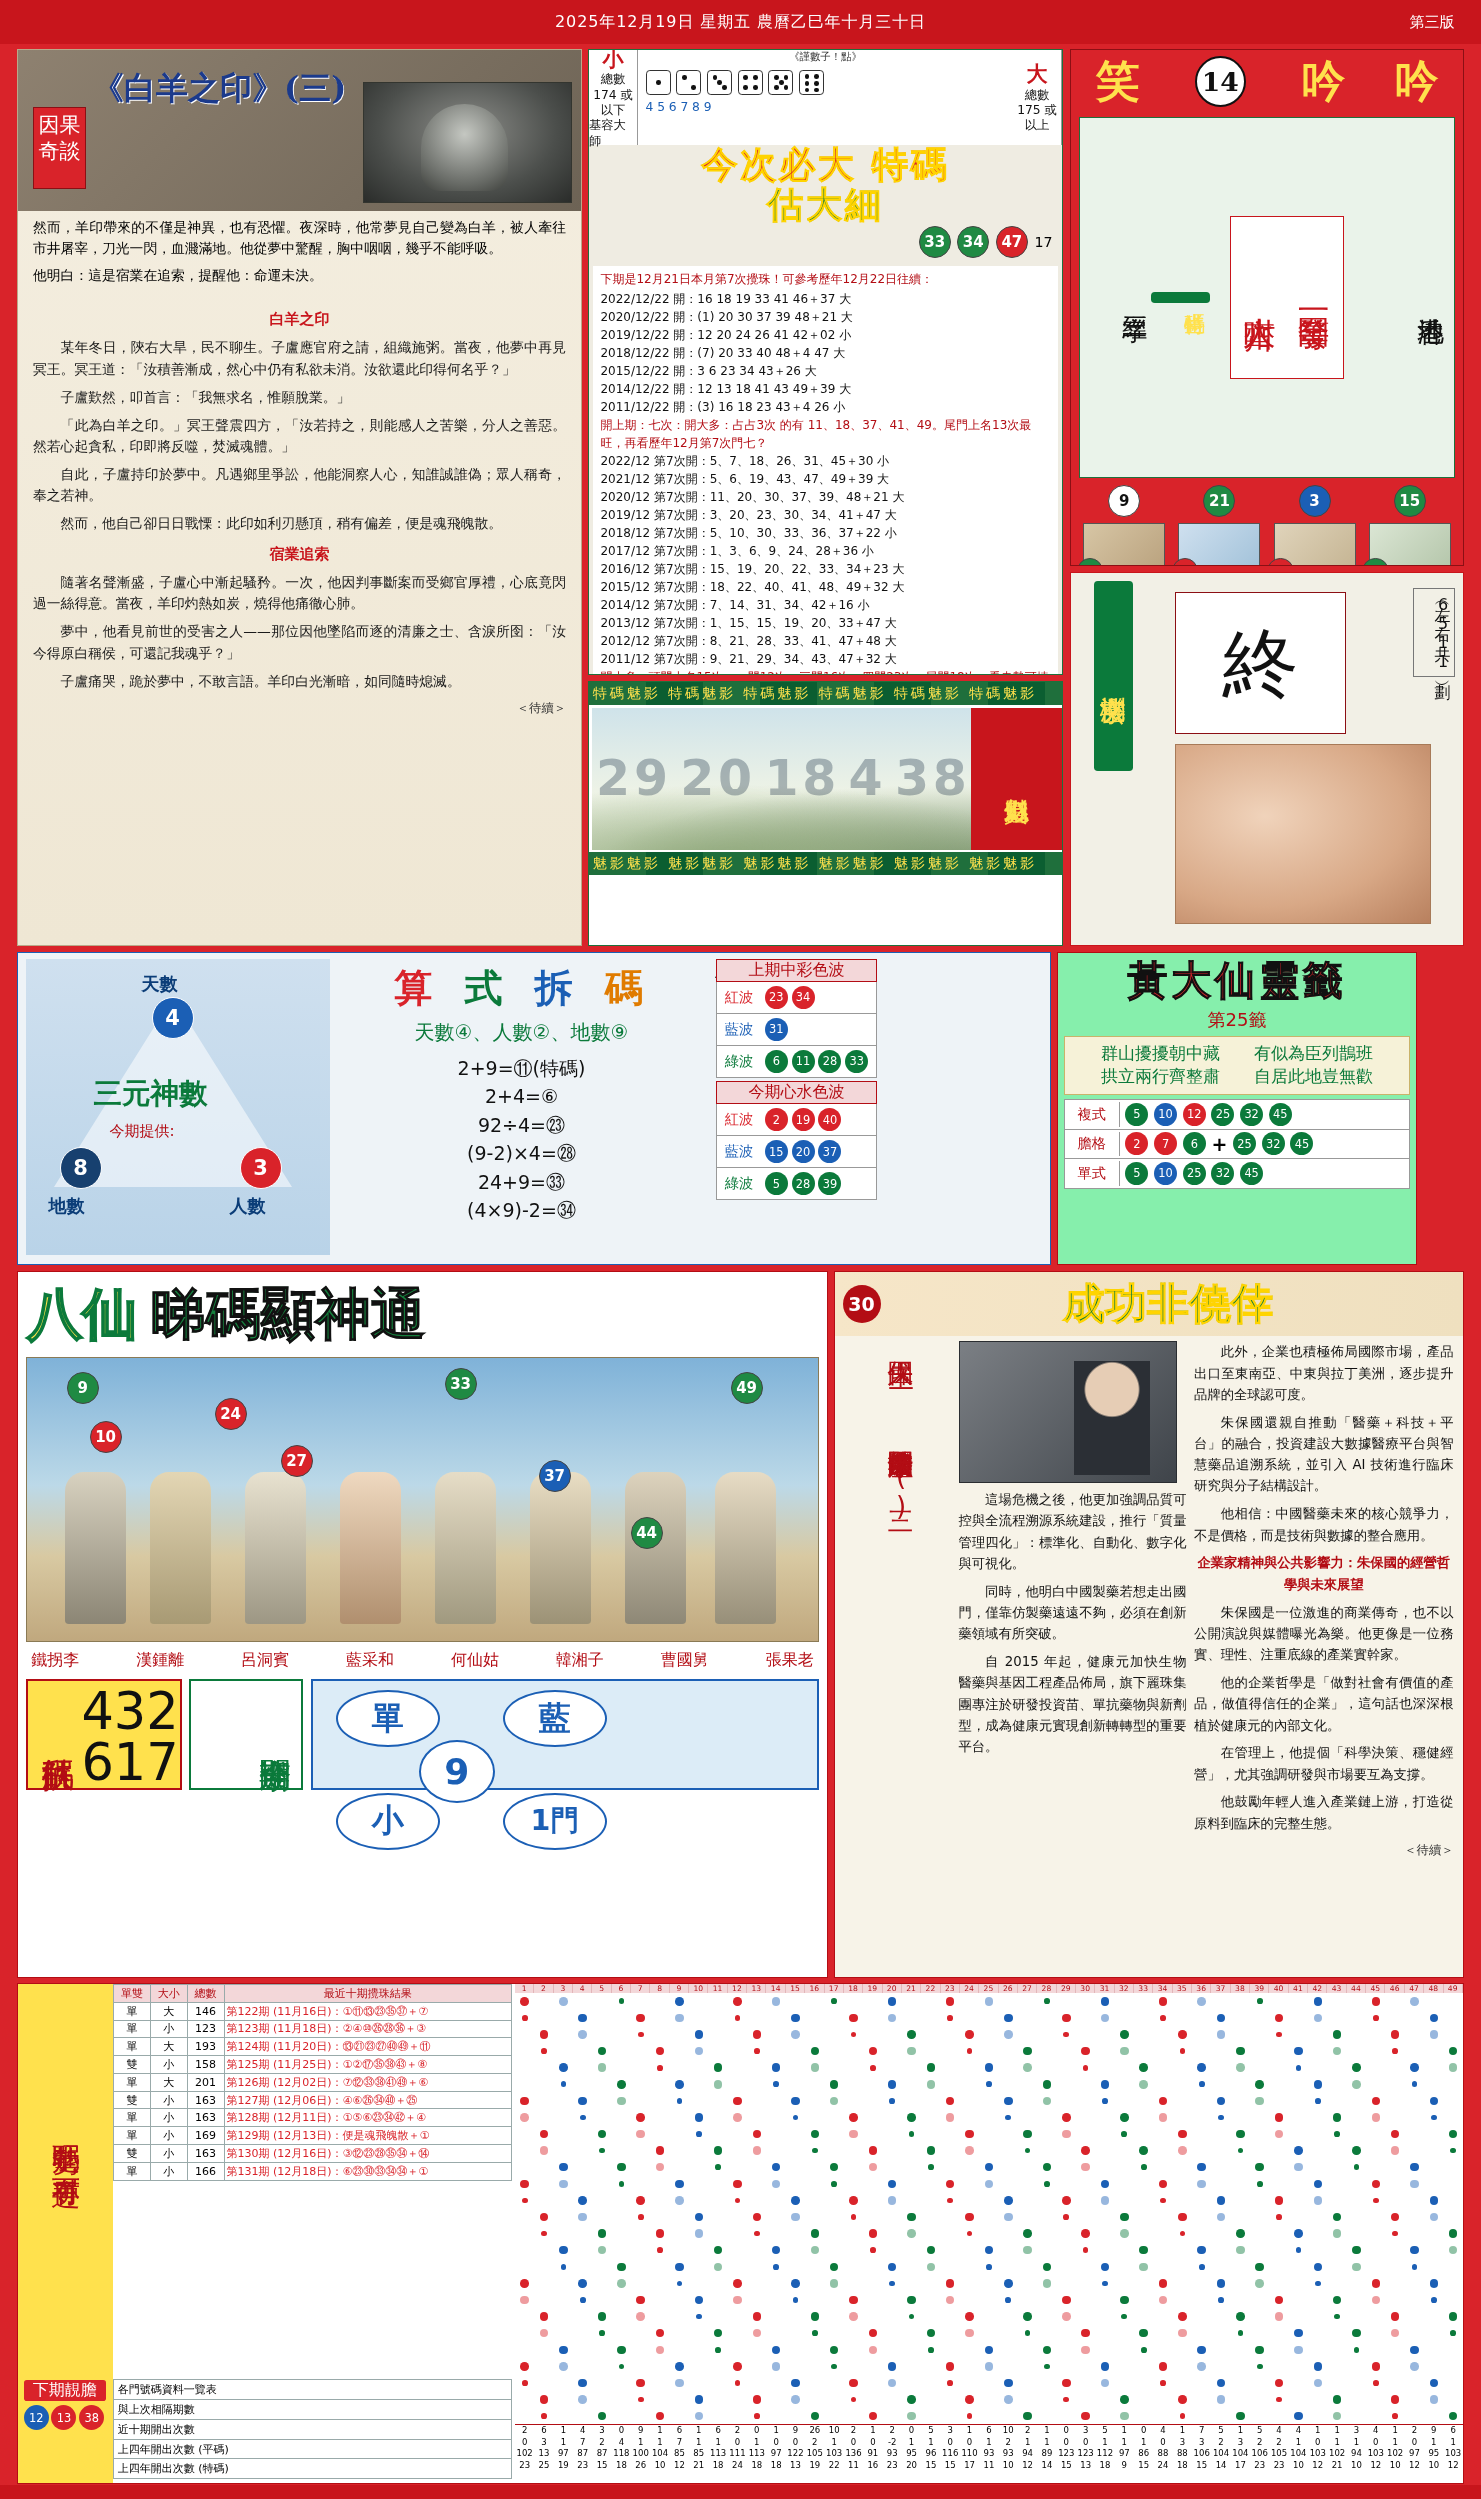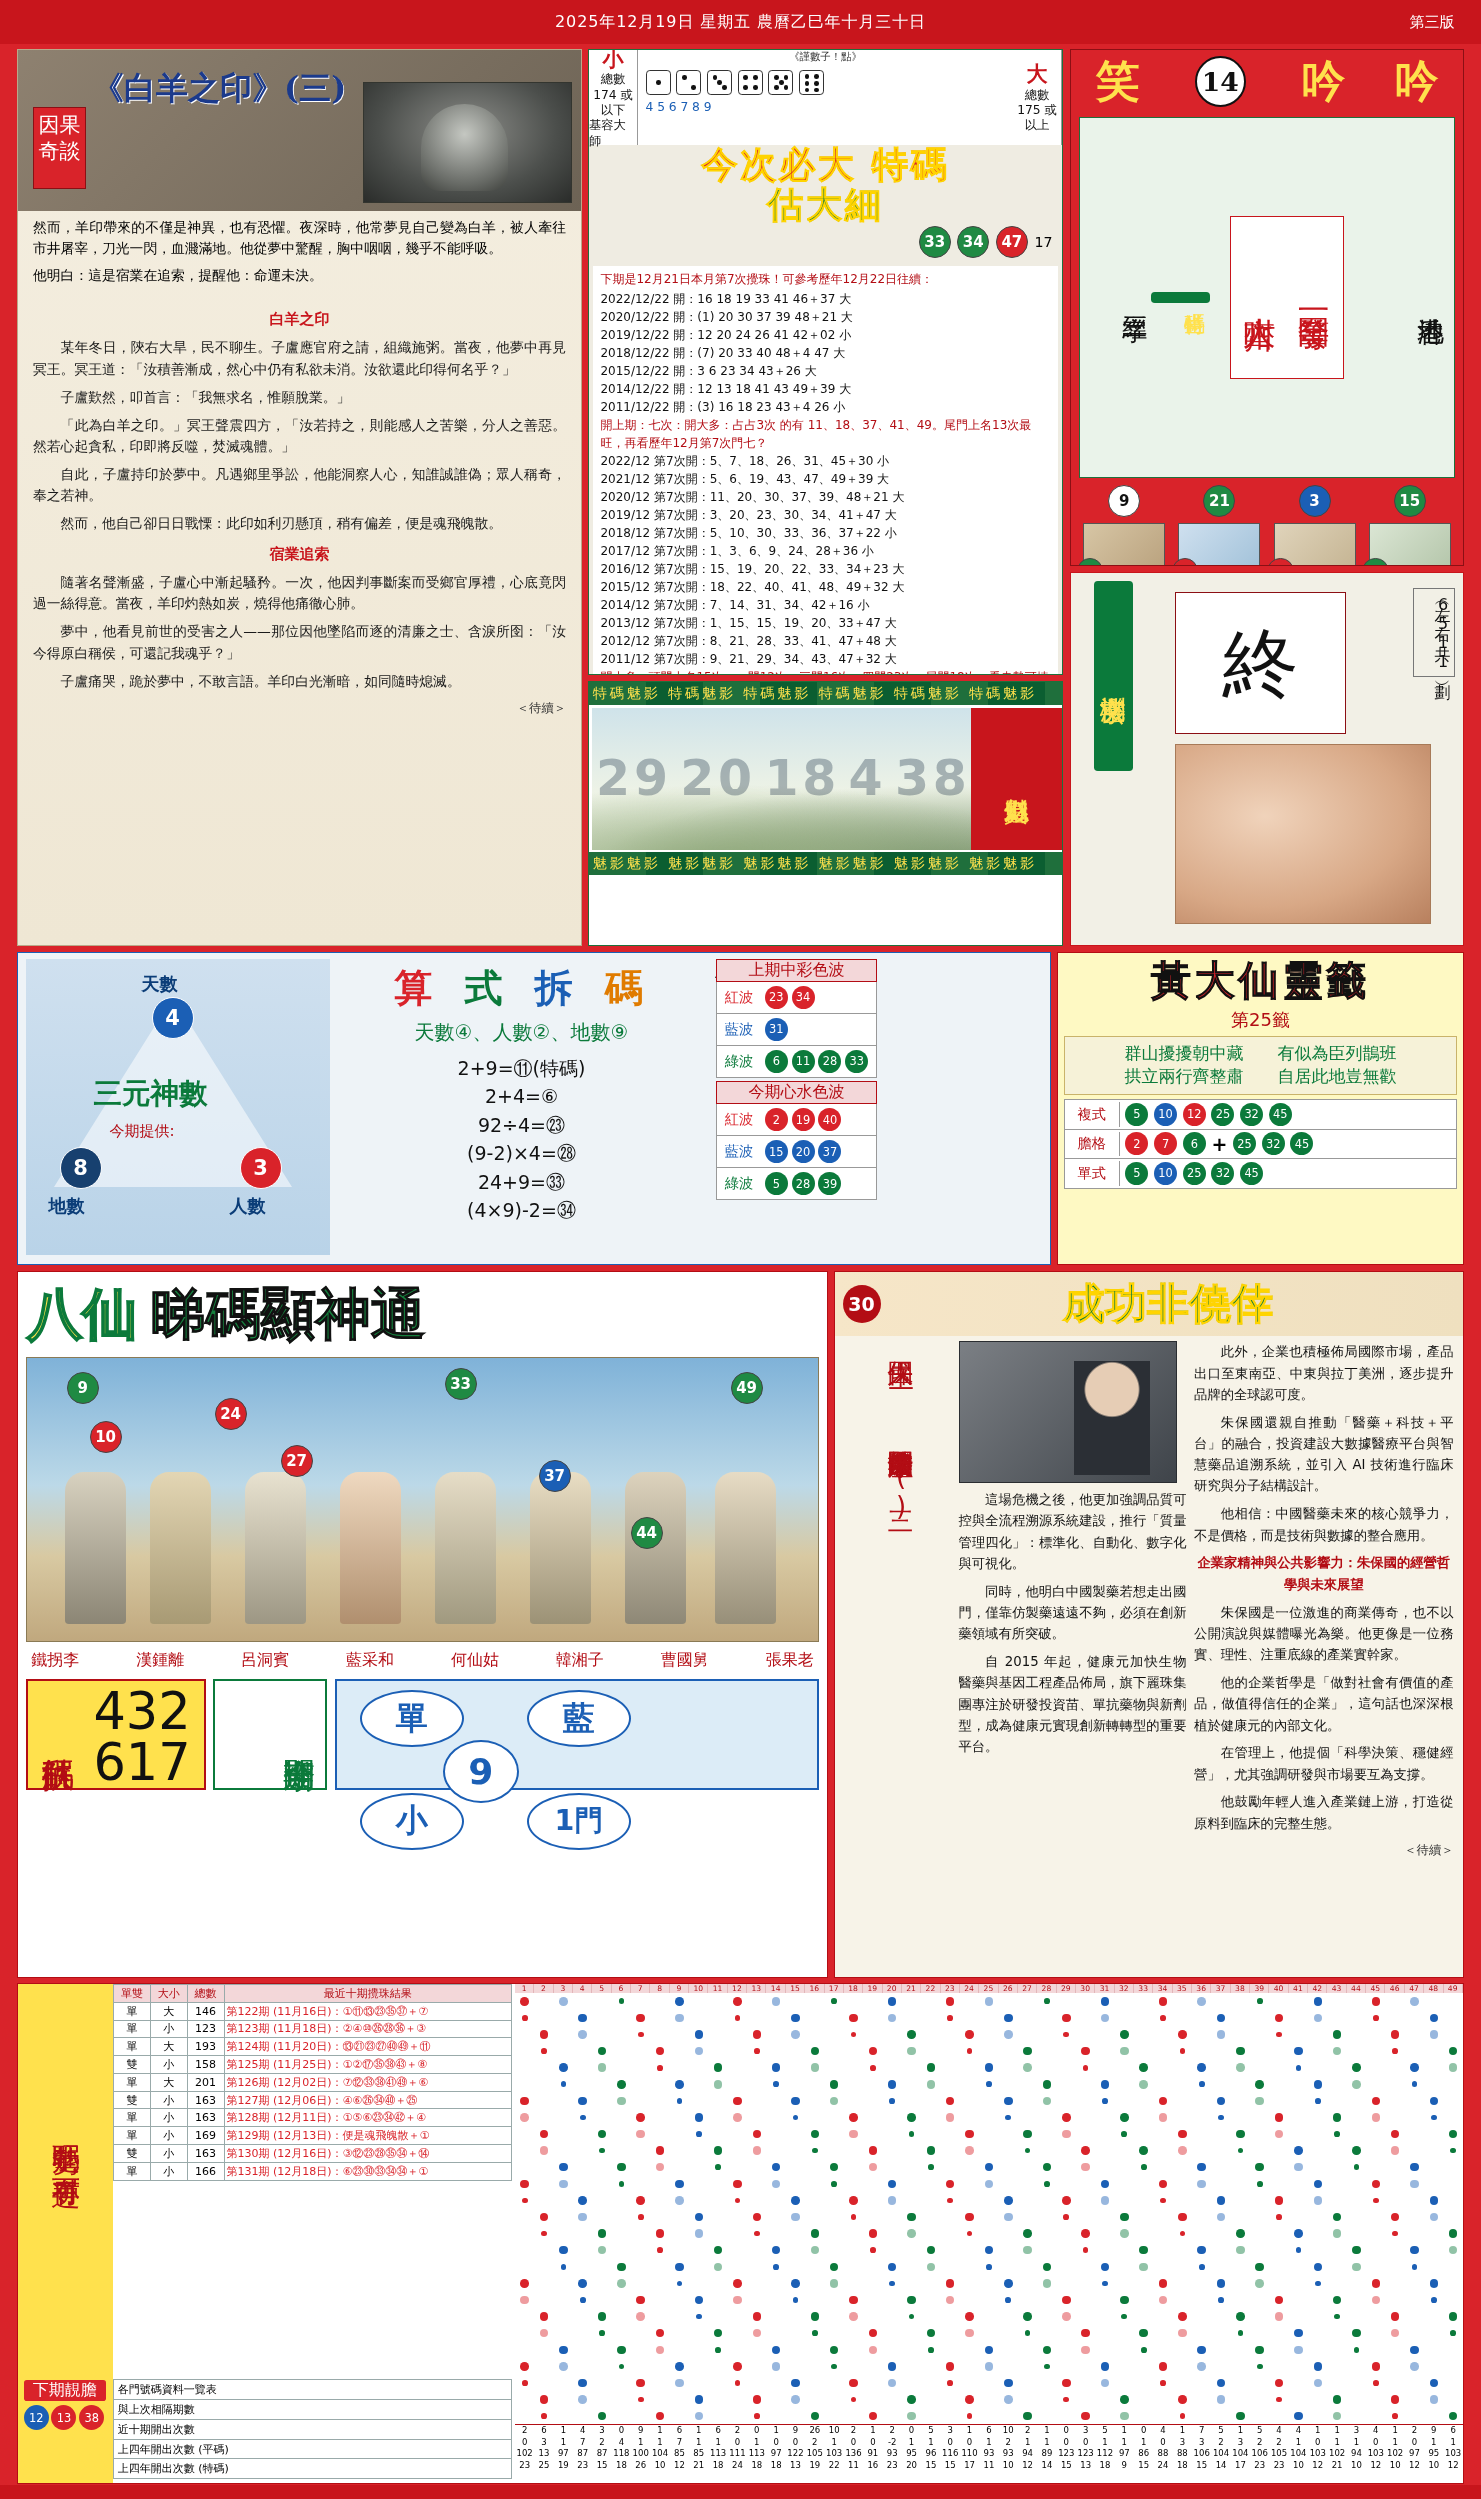--- a/index.html
+++ b/index.html
@@ -225,22 +225,22 @@
   .wave-col { position: absolute; left: 698px; top: 5.7px; width: 161px; }
   .wave-hdr { background: #f3d7d9; color: #b30d14; text-align: center; font-size: 16px; border: 0.9px solid #b30d14; }
   .wave-row { display: flex; border: 0.9px solid #999; border-top: none; background: #fff; align-items: center; min-height: 32px; }
   .wave-name { width: 44px; text-align: center; font-size: 14.2px; }
   .wave-name.r { color: #d9232a; } .wave-name.b { color: #1b5fb5; } .wave-name.g { color: #0b7a3b; }
   .wave-balls { flex: 1; display: flex; gap: 3.8px; padding: 2.8px 3.8px; flex-wrap: wrap; }
   .sball { width: 23px; height: 23px; border-radius: 50%; font-size: 11.4px; color: #fff; display: flex; align-items: center; justify-content: center; }
   .sball.red { background: #d9232a; } .sball.blue { background: #1b5fb5; } .sball.green { background: #0b7a3b; }
 
   #wongdai {
-    left: 1057px; top: 952px; width: 407px; height: 313px;
-    background: #fef9c3; border: 1.9px solid #b30d14;
+    left: 1057px; top: 952px; width: 360px; height: 313px;
+    background: #86efac; border: 1.9px solid #b30d14;
   }
   .wd-title {
     text-align: center; font-size: 40px; font-weight: bold; color: #d9232a;
     -webkit-text-stroke: 0.9px #111; font-family: "DejaVu Serif", serif; letter-spacing: 3.8px;
   }
   .wd-poem { background: #f6f2d8; margin: 3.8px 5.7px; padding: 5.7px; border: 0.9px solid #c9b36a; }
   .wd-line { font-size: 17px; color: #0b7a3b; text-align: center; }
   .wd-grid { margin: 3.8px 5.7px; }
   .wd-row { display: flex; align-items: center; border: 0.9px solid #999; border-bottom: none; background: #fff; }
   .wd-row:last-child { border-bottom: 0.9px solid #999; }
@@ -258,21 +258,21 @@
   .bx-t2 { font-size: 55px; font-weight: bold; color: #15803d; -webkit-text-stroke: 0.9px #111; margin-left: 13.3px; font-family: "DejaVu Serif", serif; }
   .bx-art {
     margin: 5.7px 7.6px; height: 285px; position: relative; overflow: hidden;
     background: linear-gradient(180deg,#7fb2d8,#bcd9e8 45%,#d8c9a2 70%,#c0a87e);
     border: 0.9px solid #8a7a55;
   }
   .figure { position: absolute; bottom: 17px; width: 61px; height: 152px; border-radius: 19px 19px 3.8px 3.8px; }
   .bx-names { display: flex; justify-content: space-between; padding: 1.9px 13.3px; }
   .bx-names span { font-size: 16px; color: #b30d14; }
   .bx-bottom { display: flex; gap: 7.6px; padding: 5.7px 7.6px; }
-  .bx-box1 { width: 180px; background: #ffe14d; border: 2.8px solid #b30d14; display: flex; }
+  .bx-box1 { width: 156px; background: #ffe14d; border: 2.8px solid #b30d14; display: flex; }
   .bx-box1 .vt { width: 53px; color: #b30d14; font-size: 32px; text-align: center; writing-mode: vertical-rl; text-orientation: upright; }
   .bx-box1 .hand { flex: 1; position: relative; }
   .bx-hand-num { font-size: 51px; color: #111; font-family: "DejaVu Sans", sans-serif; padding-top: 5.7px; text-align: center; line-height: 1.0; }
   .bx-box2 { width: 114px; background: #fff; border: 2.8px solid #0b7a3b; color: #0b7a3b; font-size: 32px; text-align: center; writing-mode: vertical-rl; text-orientation: upright; padding: 3.8px; }
   .bx-box3 { flex: 1; background: #dcecf7; border: 2.8px solid #1b5fb5; position: relative; }
   .bx-o {
     position: absolute; border-radius: 50%; background: #fff; border: 2.8px solid #1b5fb5;
     display: flex; align-items: center; justify-content: center; font-weight: bold; color: #1b5fb5;
   }
 

